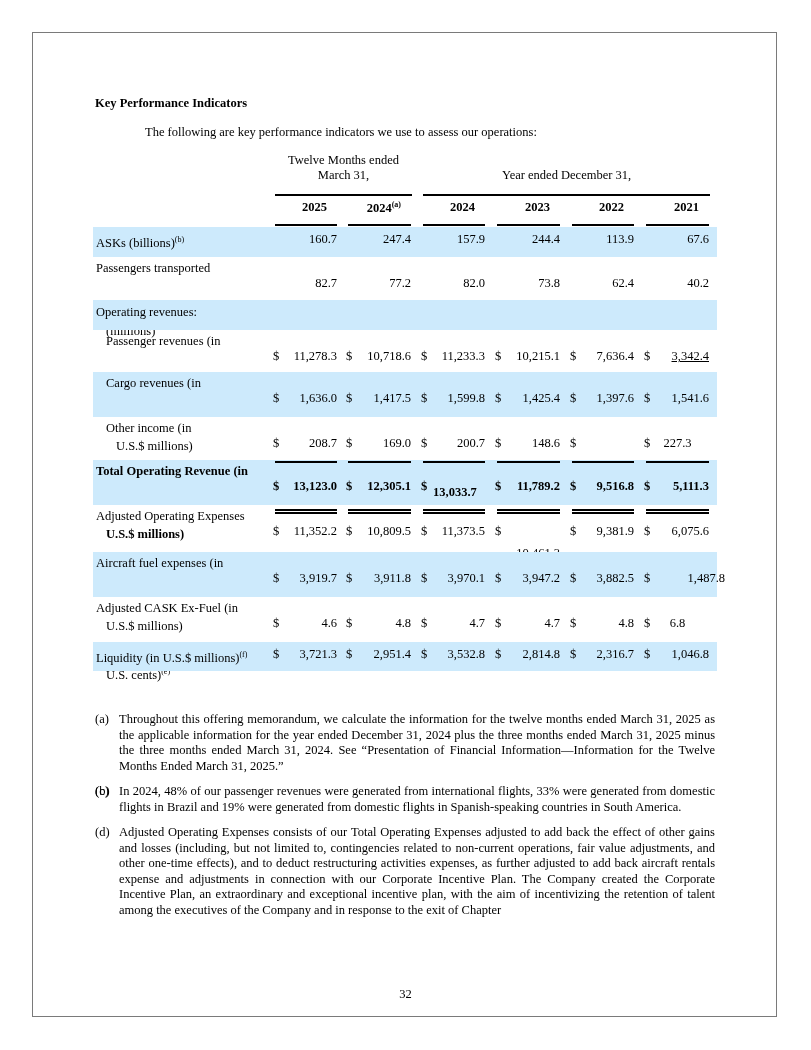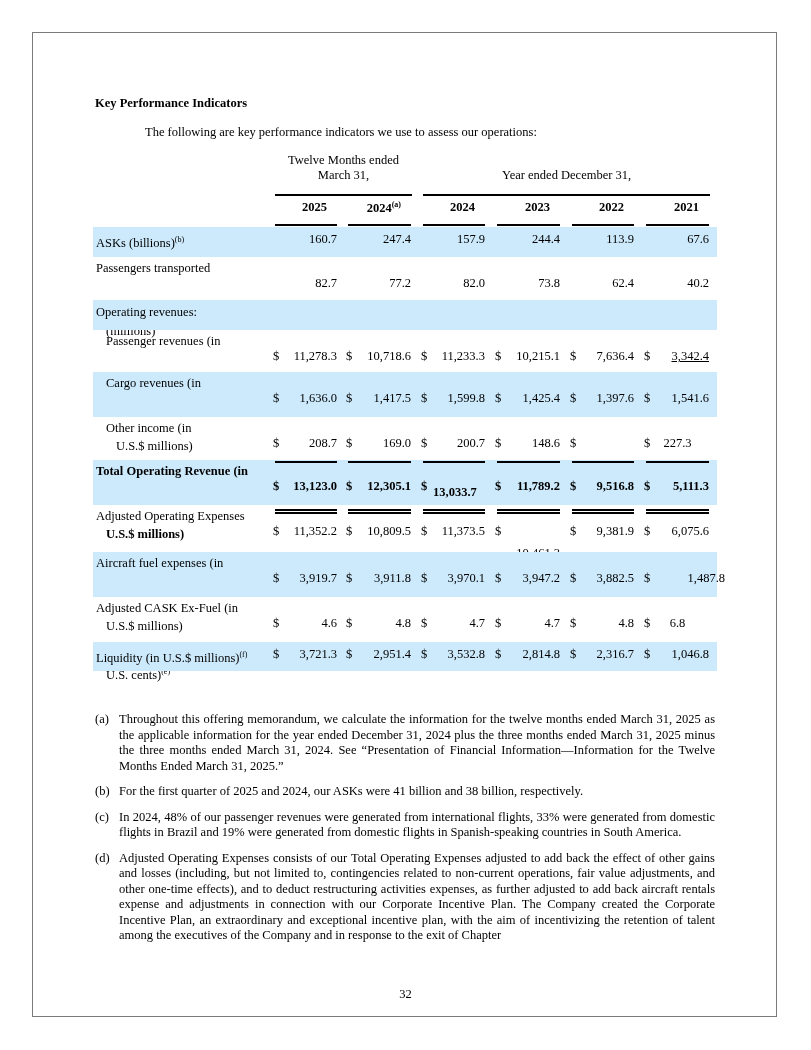--- a/index.html
+++ b/index.html
@@ -230,18 +230,18 @@
     <div class="cell" style="left: 495px; top: 647px;">$</div>
     <div class="cell" style="left: 497px; width: 63px; text-align: right; top: 647px;">2,814.8</div>
     <div class="cell" style="left: 570px; top: 647px;">$</div>
     <div class="cell" style="left: 572px; width: 62px; text-align: right; top: 647px;">2,316.7</div>
     <div class="cell" style="left: 644px; top: 647px;">$</div>
     <div class="cell" style="left: 646px; width: 63px; text-align: right; top: 647px;">1,046.8</div>
   </div>
 
 <div class="notes" id="notes" style="top:712px;">
     <div class="note"><span class="mark">(a)</span><span>Throughout this offering memorandum, we calculate the information for the twelve months ended March 31, 2025 as the applicable information for the year ended December 31, 2024 plus the three months ended March 31, 2025 minus the three months ended March 31, 2024. See “Presentation of Financial Information—Information for the Twelve Months Ended March 31, 2025.”</span></div>
-    <div class="note"><span class="mark">(b)</span><span>For the first quarter of 2025 and 2024, our ASKs were 41 billion and 38 billion, respectively.</span></div>
+    <div class="note"><span class="mark">(b)</span></div>
     <div class="note"><span class="mark">(c)</span><span>In 2024, 48% of our passenger revenues were generated from international flights, 33% were generated from domestic flights in Brazil and 19% were generated from domestic flights in Spanish-speaking countries in South America.</span></div>
     <div class="note"><span class="mark">(d)</span><span>Adjusted Operating Expenses consists of our Total Operating Expenses adjusted to add back the effect of other gains and losses (including, but not limited to, contingencies related to non-current operations, fair value adjustments, and other one-time effects), and to deduct restructuring activities expenses, as further adjusted to add back aircraft rentals expense and adjustments in connection with our Corporate Incentive Plan. The Company created the Corporate Incentive Plan, an extraordinary and exceptional incentive plan, with the aim of incentivizing the retention of talent among the executives of the Company and in response to the exit of Chapter</span></div>
   </div>
 
 <div class="abs pagenum">32</div>
 
 </body></html>

